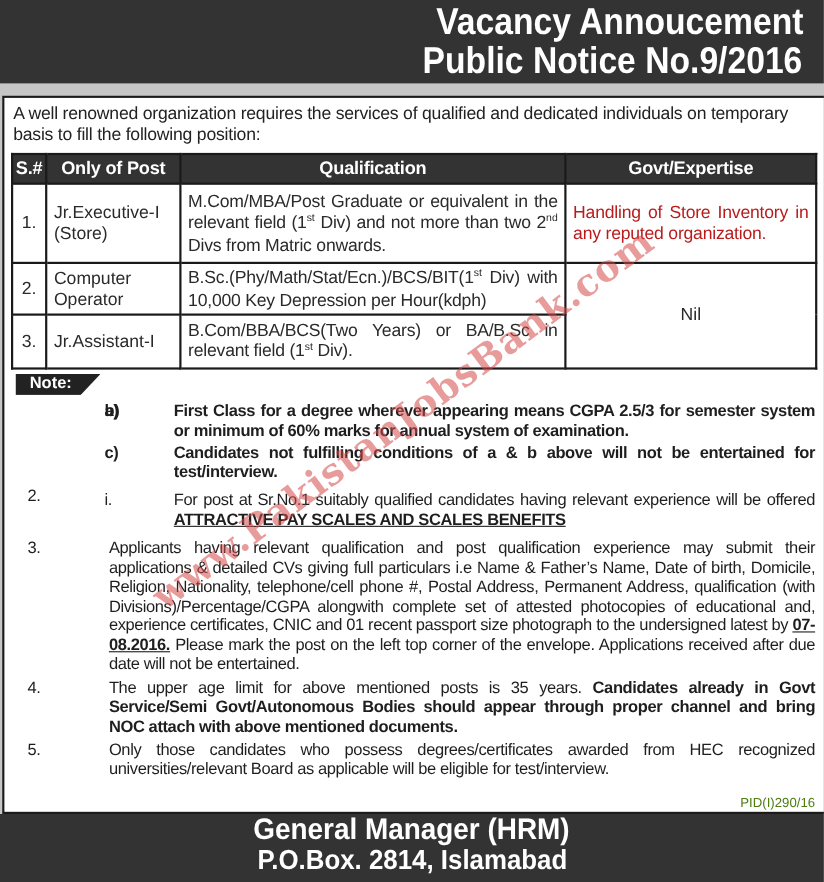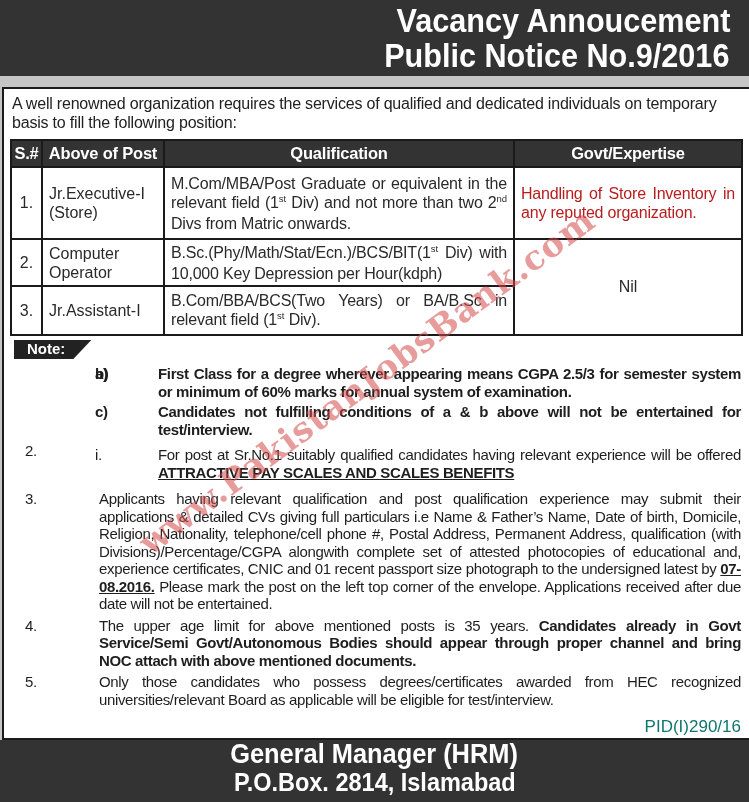--- a/index.html
+++ b/index.html
@@ -67,21 +67,21 @@
   .note-item.lvl1{padding-left:89px;}
   .note-item.lvl2{padding-left:148px;}
   .note-item .marker{position:absolute;text-align:left;}
   .note-item.lvl1 .marker{left:15px;}
   .note-item.lvl2 .marker{left:85px;}
   .note-item.bold{font-weight:bold;}
   .seg-b{font-weight:bold;}
   .seg-u{text-decoration:underline;}
   .pid{
     position:absolute;right:8px;bottom:1px;
-    font-size:17px;color:#0f766e;letter-spacing:0;
+    font-size:12px;color:#4d7c0f;letter-spacing:0;
   }
   
   .footer-banner{
     position:absolute;left:0;bottom:0;width:749px;height:62px;background:#333333;
     display:flex;flex-direction:column;align-items:center;justify-content:flex-start;
   }
   .footer-banner .fline1{
     color:#fff;font-weight:bold;font-size:27px;line-height:29px;
     display:inline-block;transform:scaleX(0.94);white-space:nowrap;
   }
@@ -116,21 +116,21 @@
   <table class="vacancy">
     <colgroup>
       <col style="width:31px">
         <col style="width:122px">
         <col style="width:350px">
         <col>
     </colgroup>
     <thead>
       <tr>
         <th>S.#</th>
-        <th>Above of Post</th>
+        <th>Only of Post</th>
         <th>Qualification</th>
         <th>Govt/Expertise</th>
       </tr>
     </thead>
     <tbody>
       <tr class="r1">
         <td class="sn">1.</td>
         <td class="post">Jr.Executive-I (Store)</td>
         <td class="qual"><span>M.Com/MBA/Post Graduate or equivalent in the relevant field (1</span><span class="sup">st</span><span> Div) and not more than two 2</span><span class="sup">nd</span><span> Divs from Matric onwards.</span></td>
         <td class="skill">Handling of Store Inventory in any reputed organization.</td>

